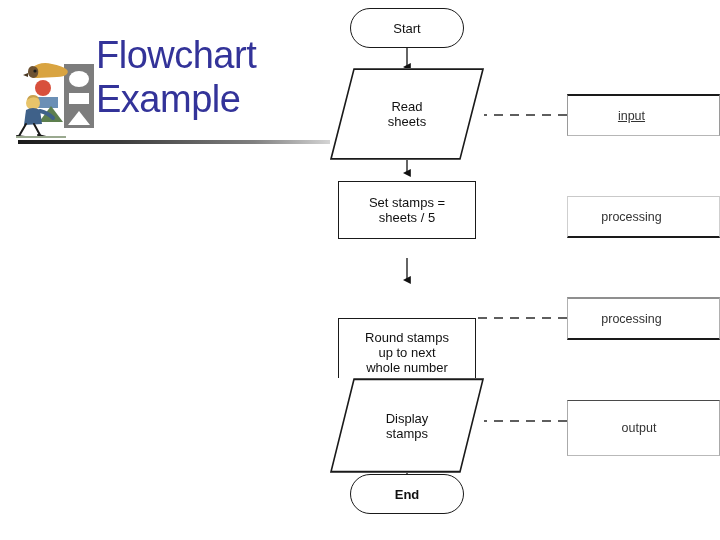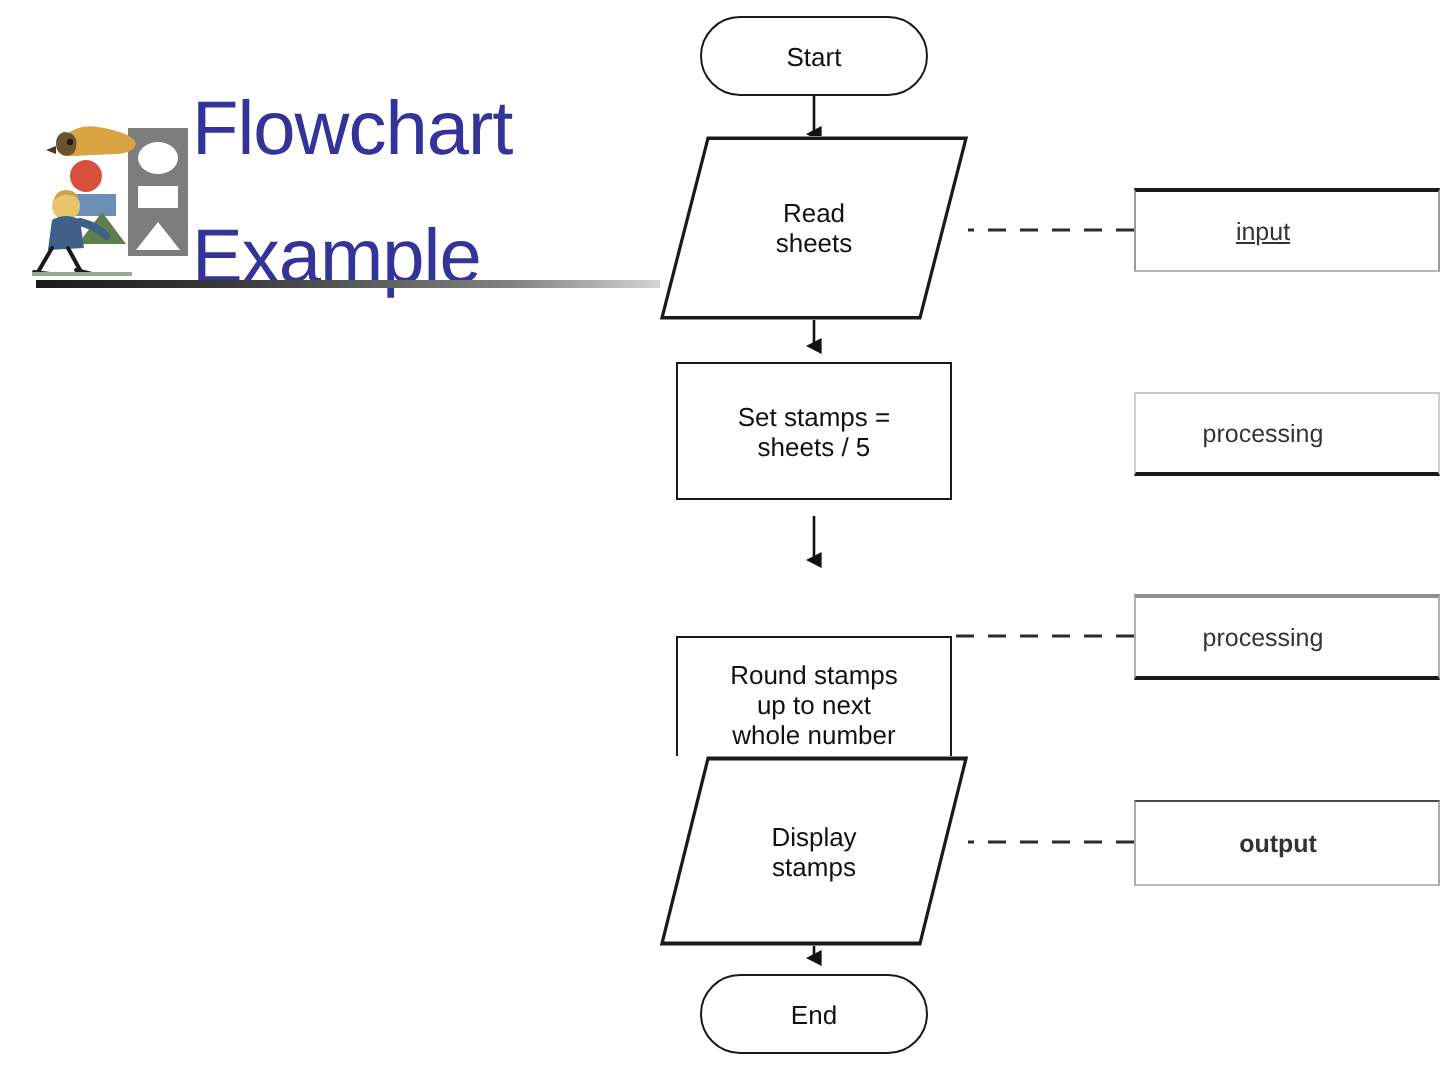--- a/index.html
+++ b/index.html
@@ -23,21 +23,21 @@
     top: 0;
     width: 360px;
     height: 155px;
   }
   #page-title {
     position: absolute;
     left: 96px;
     top: 33px;
     width: 240px;
     font-size: 38px;
-    line-height: 64px;
+    line-height: 44px;
     color: #333399;
     font-weight: 400;
     letter-spacing: -0.5px;
     white-space: pre-line;
   }
   #title-rule {
     position: absolute;
     left: 18px;
     top: 140px;
     width: 328px;
@@ -202,52 +202,52 @@
   </div>
 
   <div class="node io" style="left:330px;top:68px;width:154px;height:92px;">
     <svg class="io-shape" viewBox="0 0 154 82" preserveAspectRatio="none">
       <polygon points="24,1 153,1 130,81 1,81" fill="#ffffff" stroke="#1a1a1a" stroke-width="1.6"></polygon>
     </svg>
     <span class="io-label">Read
 sheets</span>
   </div>
 
-  <div class="node proc" style="left:338px;top:181px;width:138px;height:69px;">
+  <div class="node proc" style="left:338px;top:181px;width:138px;height:58px;">
     <span>Set stamps =
 sheets / 5</span>
   </div>
 
   <div class="node proc" style="left:338px;top:286px;width:138px;height:68px;margin-top:32px;">
     <span>Round stamps
 up to next
 whole number</span>
   </div>
 
   <div class="node io" style="left:330px;top:378px;width:154px;height:95px;">
     <svg class="io-shape" viewBox="0 0 154 77" preserveAspectRatio="none">
       <polygon points="24,1 153,1 130,76 1,76" fill="#ffffff" stroke="#1a1a1a" stroke-width="1.6"></polygon>
     </svg>
     <span class="io-label">Display
 stamps</span>
   </div>
 
-  <div class="node term" style="left:350px;top:487px;width:114px;height:40px;">
+  <div class="node term" style="left:350px;top:474px;width:114px;height:40px;font-weight:bold;">
     <span>End</span>
   </div>
 
   <div class="ann ann-a" style="left:567px;top:94px;width:153px;height:42px;padding-right:24px;text-decoration:underline;">
     <span>input</span>
   </div>
 
   <div class="ann ann-b" style="left:567px;top:196px;width:153px;height:42px;padding-right:24px;">
     <span>processing</span>
   </div>
 
   <div class="ann ann-c" style="left:567px;top:297px;width:153px;height:43px;padding-right:24px;">
     <span>processing</span>
   </div>
 
-  <div class="ann ann-d" style="left:567px;top:400px;width:153px;height:43px;padding-right:9px;font-weight:bold;">
+  <div class="ann ann-d" style="left:567px;top:400px;width:153px;height:56px;padding-right:9px;">
     <span>output</span>
   </div>
 
 </div>
 
 </body></html>

